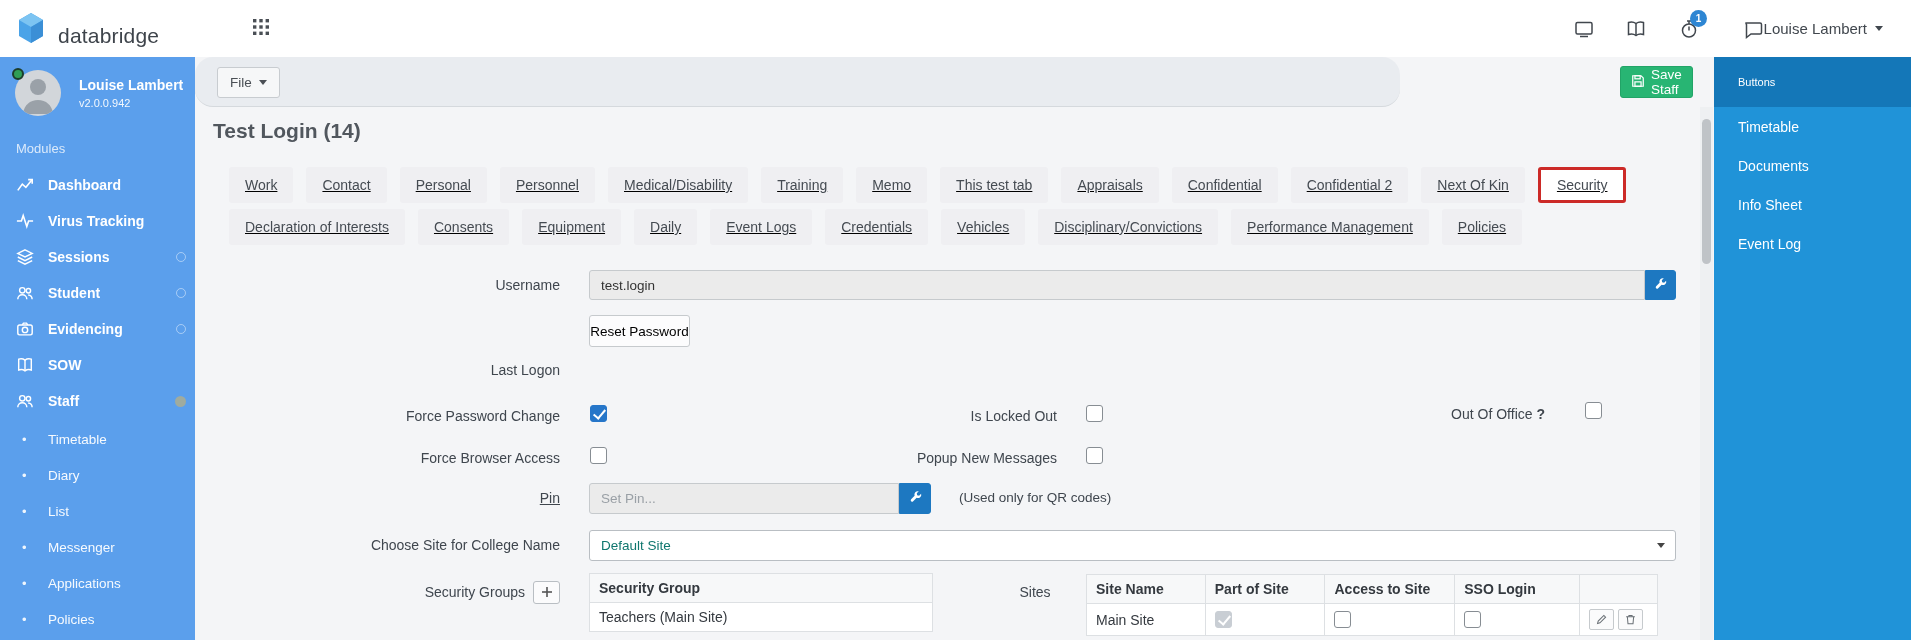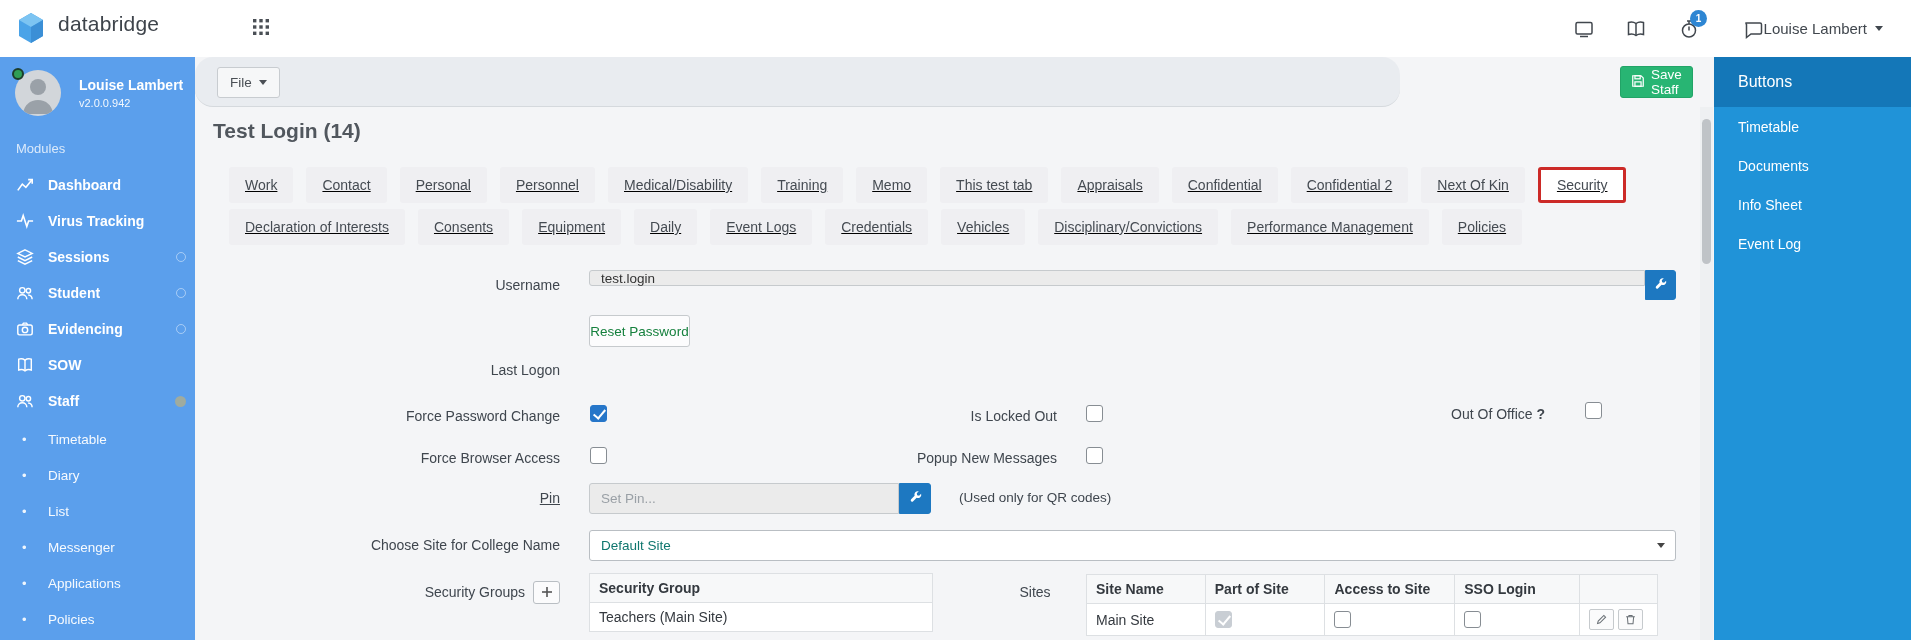--- a/index.html
+++ b/index.html
@@ -2,21 +2,21 @@
 <html><head>
 <meta charset="utf-8">
 <style>
   * { margin:0; padding:0; box-sizing:border-box; }
   html,body { width:1911px; height:640px; overflow:hidden; background:#fff;
     font-family:"Liberation Sans", sans-serif; }
   #app { position:relative; width:1911px; height:640px; background:#fff; }
 
   
   #topbar { position:absolute; left:0; top:0; width:1911px; height:57px; background:#fff; }
-  .brand-wrap { position:absolute; left:16px; top:12px; display:flex; align-items:flex-start; gap:12px; }
+  .brand-wrap { position:absolute; left:16px; top:12px; display:flex; align-items:flex-end; gap:12px; }
   .brand-text { font-size:21px; color:#3e444b; letter-spacing:.2px; }
   #grid-icon { position:absolute; left:252px; top:18px; color:#4a4f55; cursor:pointer; }
   .top-icon { position:absolute; top:18px; width:22px; height:22px; color:#41474e; cursor:pointer; }
   .badge { position:absolute; left:12px; top:-8px; min-width:17px; height:17px; border-radius:50%;
     background:#2e86d3; color:#fff; font-size:10px; font-weight:bold; display:flex;
     align-items:center; justify-content:center; }
   #user-menu { position:absolute; right:28px; top:0; height:57px; display:flex; align-items:center;
     gap:8px; color:#41474e; font-size:15px; cursor:pointer; }
   .caret-down { width:0; height:0; border-left:4px solid transparent; border-right:4px solid transparent;
     border-top:5px solid #41474e; display:inline-block; }
@@ -36,21 +36,21 @@
   .nav-item .ic { width:18px; height:18px; margin-left:16px; color:#fff; flex:none; }
   .nav-item .lbl { margin-left:14px; font-size:14px; font-weight:bold; color:#fff; }
   .nav-sub .lbl { font-weight:normal; font-size:13.5px; color:rgba(255,255,255,.95); margin-left:14px; }
   .nav-sub .bullet { margin-left:22px; width:12px; color:rgba(255,255,255,.9); font-size:13px; }
   .ind-hollow { position:absolute; right:9px; width:10px; height:10px; border-radius:50%;
     border:1px solid rgba(255,255,255,.45); }
   .ind-dot { position:absolute; right:9px; width:11px; height:11px; border-radius:50%; background:#9fab9f; }
 
   
   #right-sidebar { position:absolute; left:1714px; top:57px; width:197px; height:583px; background:#2093d8; }
-  #right-sidebar .rs-title { height:50px; background:#1477b8; color:#fff; font-size:16px;
+  #right-sidebar .rs-title { height:50px; background:#1477b8; color:#fff; font-size:11px;
     display:flex; align-items:center; padding-left:24px; }
   .rs-item { height:39px; color:#fff; font-size:14px; display:flex; align-items:center;
     padding-left:24px; cursor:pointer; }
 
   
   #main { position:absolute; left:195px; top:57px; width:1519px; height:583px; background:#f4f5f7; }
   #toolbar { position:absolute; left:0; top:0; width:1205px; height:50px; background:#e9ecf0;
     border-bottom:1px solid #d5d9dd;border-radius:18px; }
   #file-btn { position:absolute; left:22px; top:10px; height:31px; padding:0 12px; background:#f6f7f8;
     border:1px solid #c8ccd0; border-radius:3px; color:#4a4f55; font-size:13.5px; display:flex;
@@ -70,21 +70,21 @@
   .tab.active { background:#fff; border:3px solid #cc2a27; }
 
   .flabel { position:absolute; font-size:14px; color:#3f464e; text-align:right; }
   .fnote { position:absolute; font-size:13.5px; color:#3f464e; }
   .tinput { position:absolute; background:#ebebeb; border:1px solid #c6cacd; border-radius:3px 0 0 3px;
     font-size:13.5px; color:#333; display:flex; align-items:center; padding-left:11px; }
   .tinput.placeholder { color:#9aa0a6; }
   .wrench-btn { position:absolute; background:#1d78c1; border:1px solid #1d78c1; border-radius:0 3px 3px 0;
     display:flex; align-items:center; justify-content:center; cursor:pointer; }
   .lt-btn { position:absolute; height:32px; background:#fcfcfd; border:1px solid #c6cacd; border-radius:3px;
-    color:#15803d; font-size:13.5px; display:flex; align-items:center; justify-content:center; cursor:pointer; }
+    color:#000000; font-size:13.5px; display:flex; align-items:center; justify-content:center; cursor:pointer; }
 
   .cb { width:17px; height:17px; border:1px solid #878d93; border-radius:3px; background:#fff;
     position:absolute; cursor:pointer; }
   .cb.checked { background:#2676c9; border-color:#2676c9; }
   .cb.checked::after { content:""; position:absolute; left:5px; top:1px; width:5px; height:10px;
     border:solid #fff; border-width:0 2px 2px 0; transform:rotate(40deg); }
   .cb.disabled { border-color:#c9ced4; cursor:default; }
   .cb.disabled.checked { background:#c9ced4; }
   .cb.inline { position:relative; display:inline-block; vertical-align:middle; }
 
@@ -318,21 +318,21 @@
       <div class="tab">Daily</div>
       <div class="tab">Event Logs</div>
       <div class="tab">Credentials</div>
       <div class="tab">Vehicles</div>
       <div class="tab">Disciplinary/Convictions</div>
       <div class="tab">Performance Management</div>
       <div class="tab">Policies</div>
     </div>
 
     <div class="flabel" style="left:80px; top:213px; width:285px; line-height:30px;">Username</div>
-    <div class="tinput" style="left:394px; top:213px; width:1056px; height:16px;">test.login</div>
+    <div class="tinput" style="left:394px; top:213px; width:1056px; height:30px;">test.login</div>
     <div class="wrench-btn" style="left:1450px; top:213px; width:31px; height:30px;">
       <span>
         <svg width="15" height="15" viewBox="0 0 20 20">
           <path d="M17.5 6.2a4.6 4.6 0 0 1-6 5.6l-4.6 4.6a1.9 1.9 0 0 1-2.7-2.7l4.6-4.6a4.6 4.6 0 0 1 5.6-6L11.7 5.8l.5 2.6 2.6.5z" fill="#fff"></path>
         </svg></span>
     </div>
 
     <div class="lt-btn" style="left:394px; top:258px; width:101px;">Reset Password</div>
 
     <div class="flabel" style="left:80px; top:305px; width:285px;">Last Logon</div>

